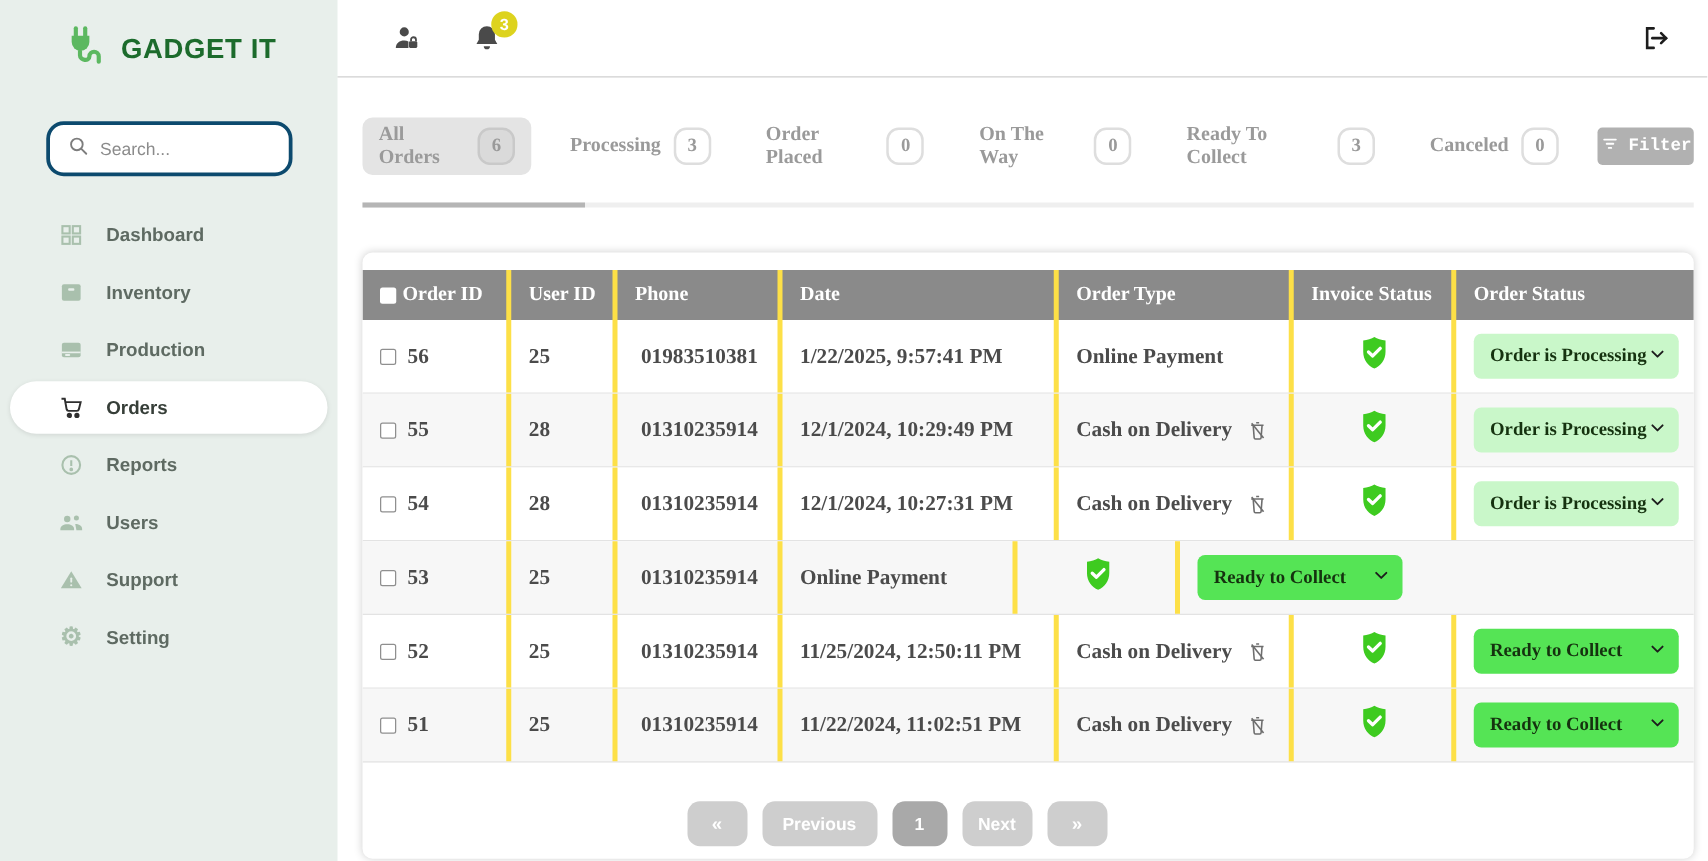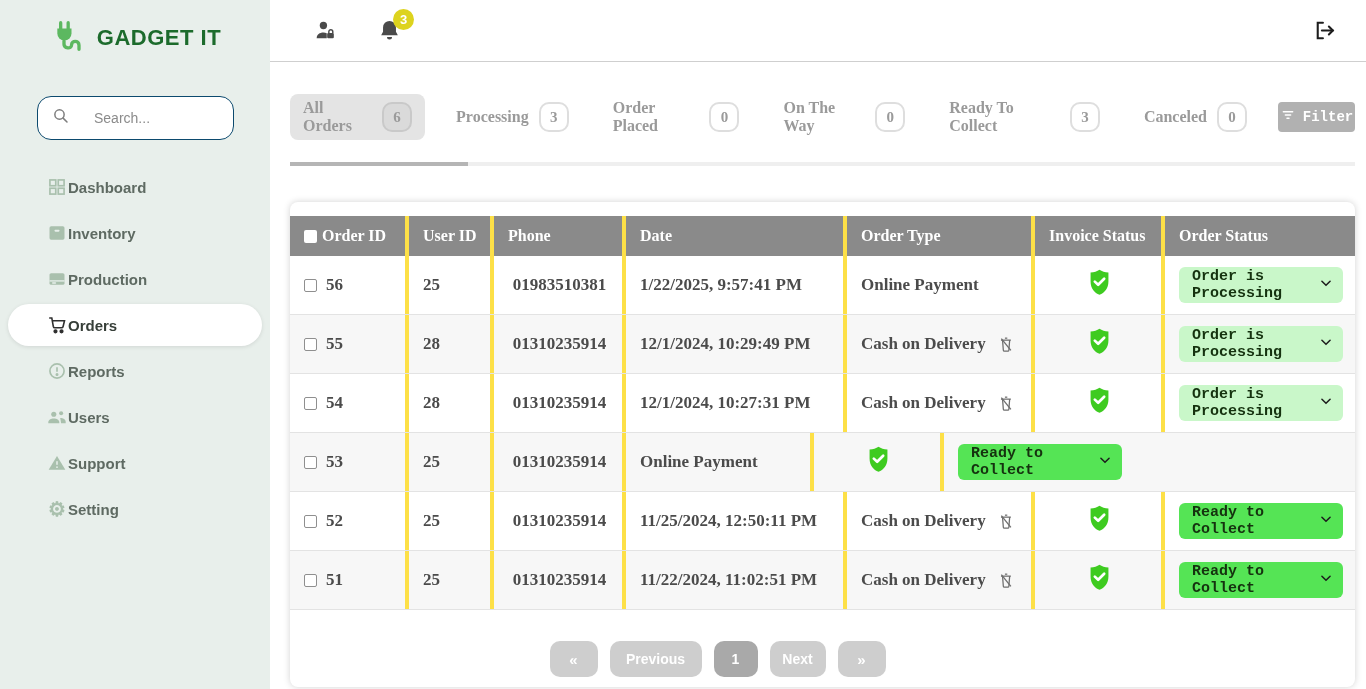--- a/index.html
+++ b/index.html
@@ -4,25 +4,25 @@
 <style>
   * { margin:0; padding:0; box-sizing:border-box; }
   html,body { width:1366px; height:689px; overflow:hidden; background:#fff;
               font-family:"Liberation Sans", sans-serif; }
   .app { display:flex; width:1366px; height:689px; }
 
   
   .sidebar { width:270px; min-width:270px; height:100%; background:#e8efeb; padding-top:16px; }
   .logo { display:flex; align-items:center; justify-content:center; gap:8px; margin-bottom:36px; }
   .logo-text { font-size:22px; font-weight:800; letter-spacing:.5px; color:#1c6b2c; }
-  .search-box { display:flex; align-items:center; gap:24px; background:#fff; border:1px solid #0c4a6e;
+  .search-box { display:flex; align-items:center; gap:8px; background:#fff; border:3px solid #0c4a6e;
                 border-radius:14px; height:44px; margin:0 36px 26px 37px; padding:0 14px; }
   .search-box input { border:none; outline:none; font-size:14px; color:#555; width:130px; background:transparent; }
   .search-box input::placeholder { color:#8b8b8b; }
-  .side-item { display:flex; align-items:center; height:42px; padding-left:38px;
+  .side-item { display:flex; align-items:center; gap:17px; height:42px; padding-left:38px;
                margin:4px 8px; border-radius:21px; color:#5e6a62; font-size:15px; font-weight:700; cursor:pointer; }
   .side-item .ic { width:22px; height:22px; display:flex; align-items:center; justify-content:center; }
   .side-item.active { background:#fff; color:#363e38; box-shadow:0 1px 4px rgba(0,0,0,.10); }
   .gear-glyph { font-size:20px; color:#a9c0ad; line-height:1; }
 
   
   .main { flex:1; display:flex; flex-direction:column; }
   .topbar { height:62px; display:flex; align-items:center; padding:0 28px 0 42px;
             border-bottom:1px solid #cfcfcf; }
   .topbar-icon { position:relative; margin-right:38px; cursor:pointer; width:26px; height:26px;
@@ -63,21 +63,21 @@
   .c1 { width:115px; } .c2 { width:85px; } .c3 { width:132px; } .c4 { width:221px; }
   .c5 { width:188px; } .c6 { width:130px; } .c7 { flex:1; }
   .td.center { justify-content:center; padding-left:3px; }
   .hdr-cb { width:13px; height:13px; background:#fff; border:none; border-radius:2px;
             appearance:none; -webkit-appearance:none; cursor:pointer; }
   .row-cb { width:13px; height:13px; background:#fff; border:1px solid #8f8f8f; border-radius:2px;
             appearance:none; -webkit-appearance:none; cursor:pointer; }
   .no-inv { display:flex; margin-left:2px; }
   .status-select { width:164px; height:36px; border-radius:6px; display:flex; align-items:center;
                    justify-content:space-between; padding:0 10px 0 13px; cursor:pointer;
-                   font-size:15px; color:#15320f;font-family:Liberation Mono, monospace; }
+                   font-size:15px; color:#15320f; }
   .status-select.processing { background:#c9f7c9; }
   .status-select.ready { background:#55e455; }
 
   
   .pagination { display:flex; justify-content:center; align-items:center; gap:12px;
                 margin:31px 0 10px; padding-right:210px; }
   .pg-btn { height:36px; border:none; border-radius:10px; background:#cecece; color:#fff;
             font-size:14px; font-weight:700; cursor:pointer; font-family:"Liberation Sans", sans-serif; }
   .pg-first,.pg-last { width:48px; font-size:15px; }
   .pg-prev { width:92px; } .pg-next { width:56px; } .pg-page { width:44px; background:#a9a9a9; }

